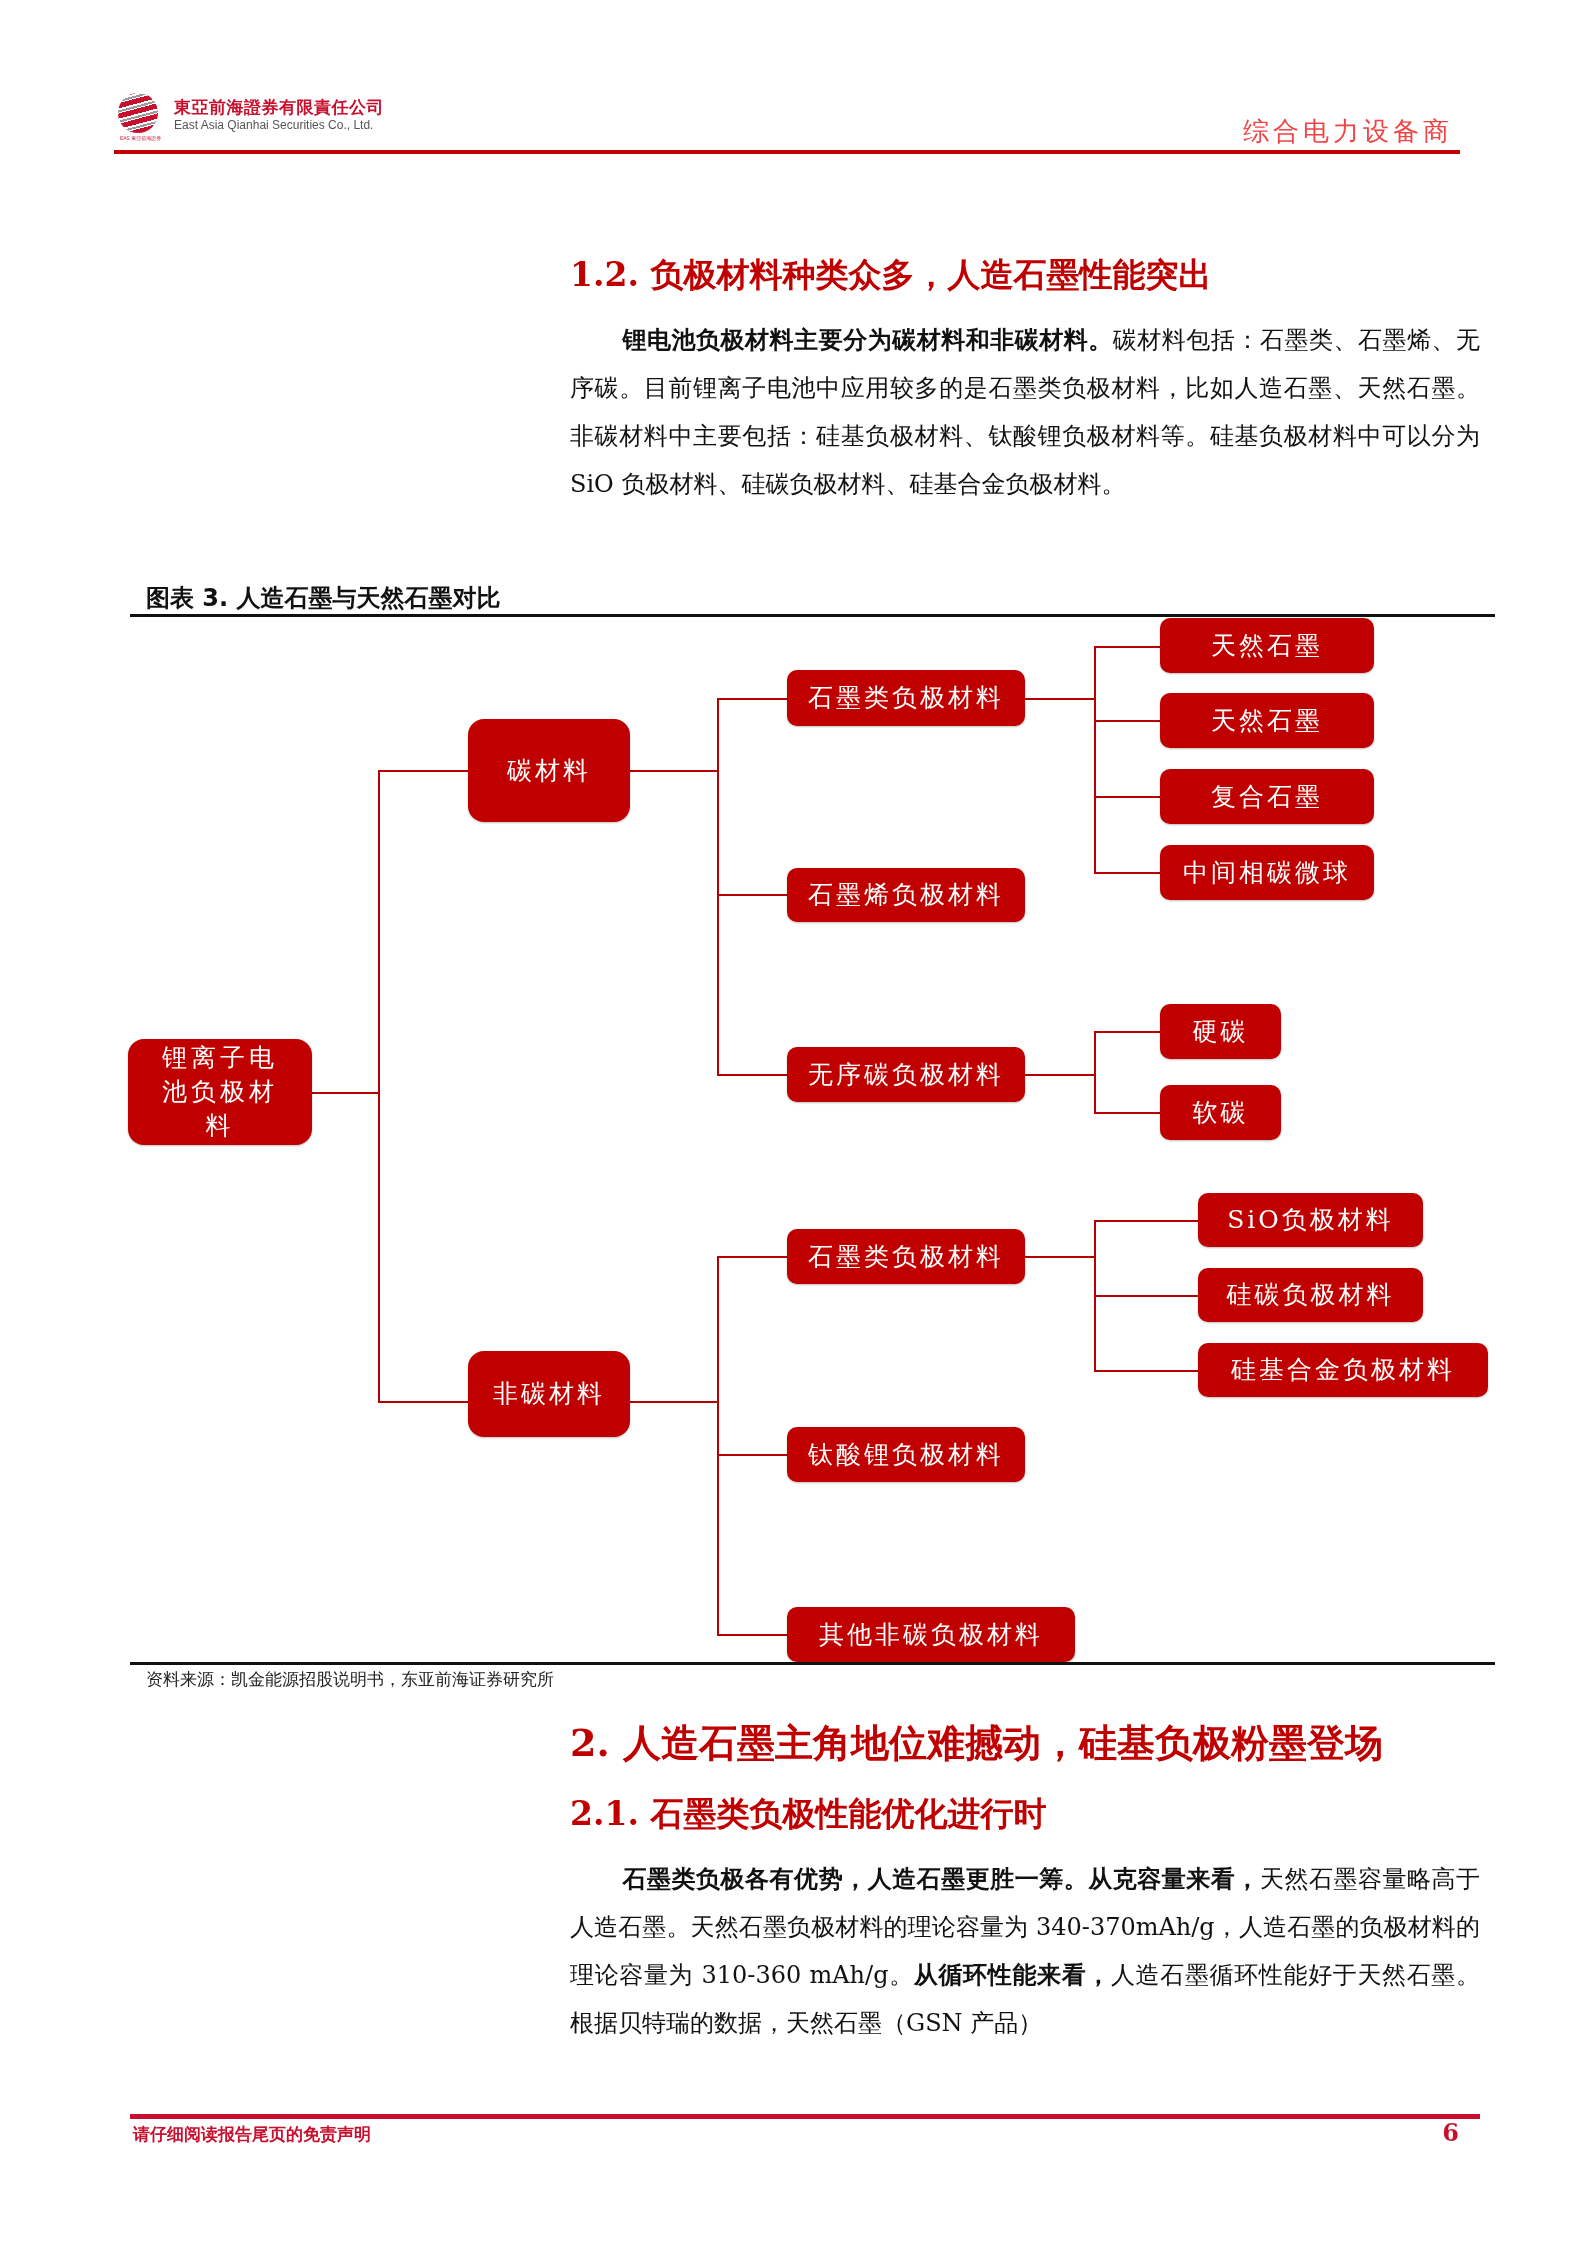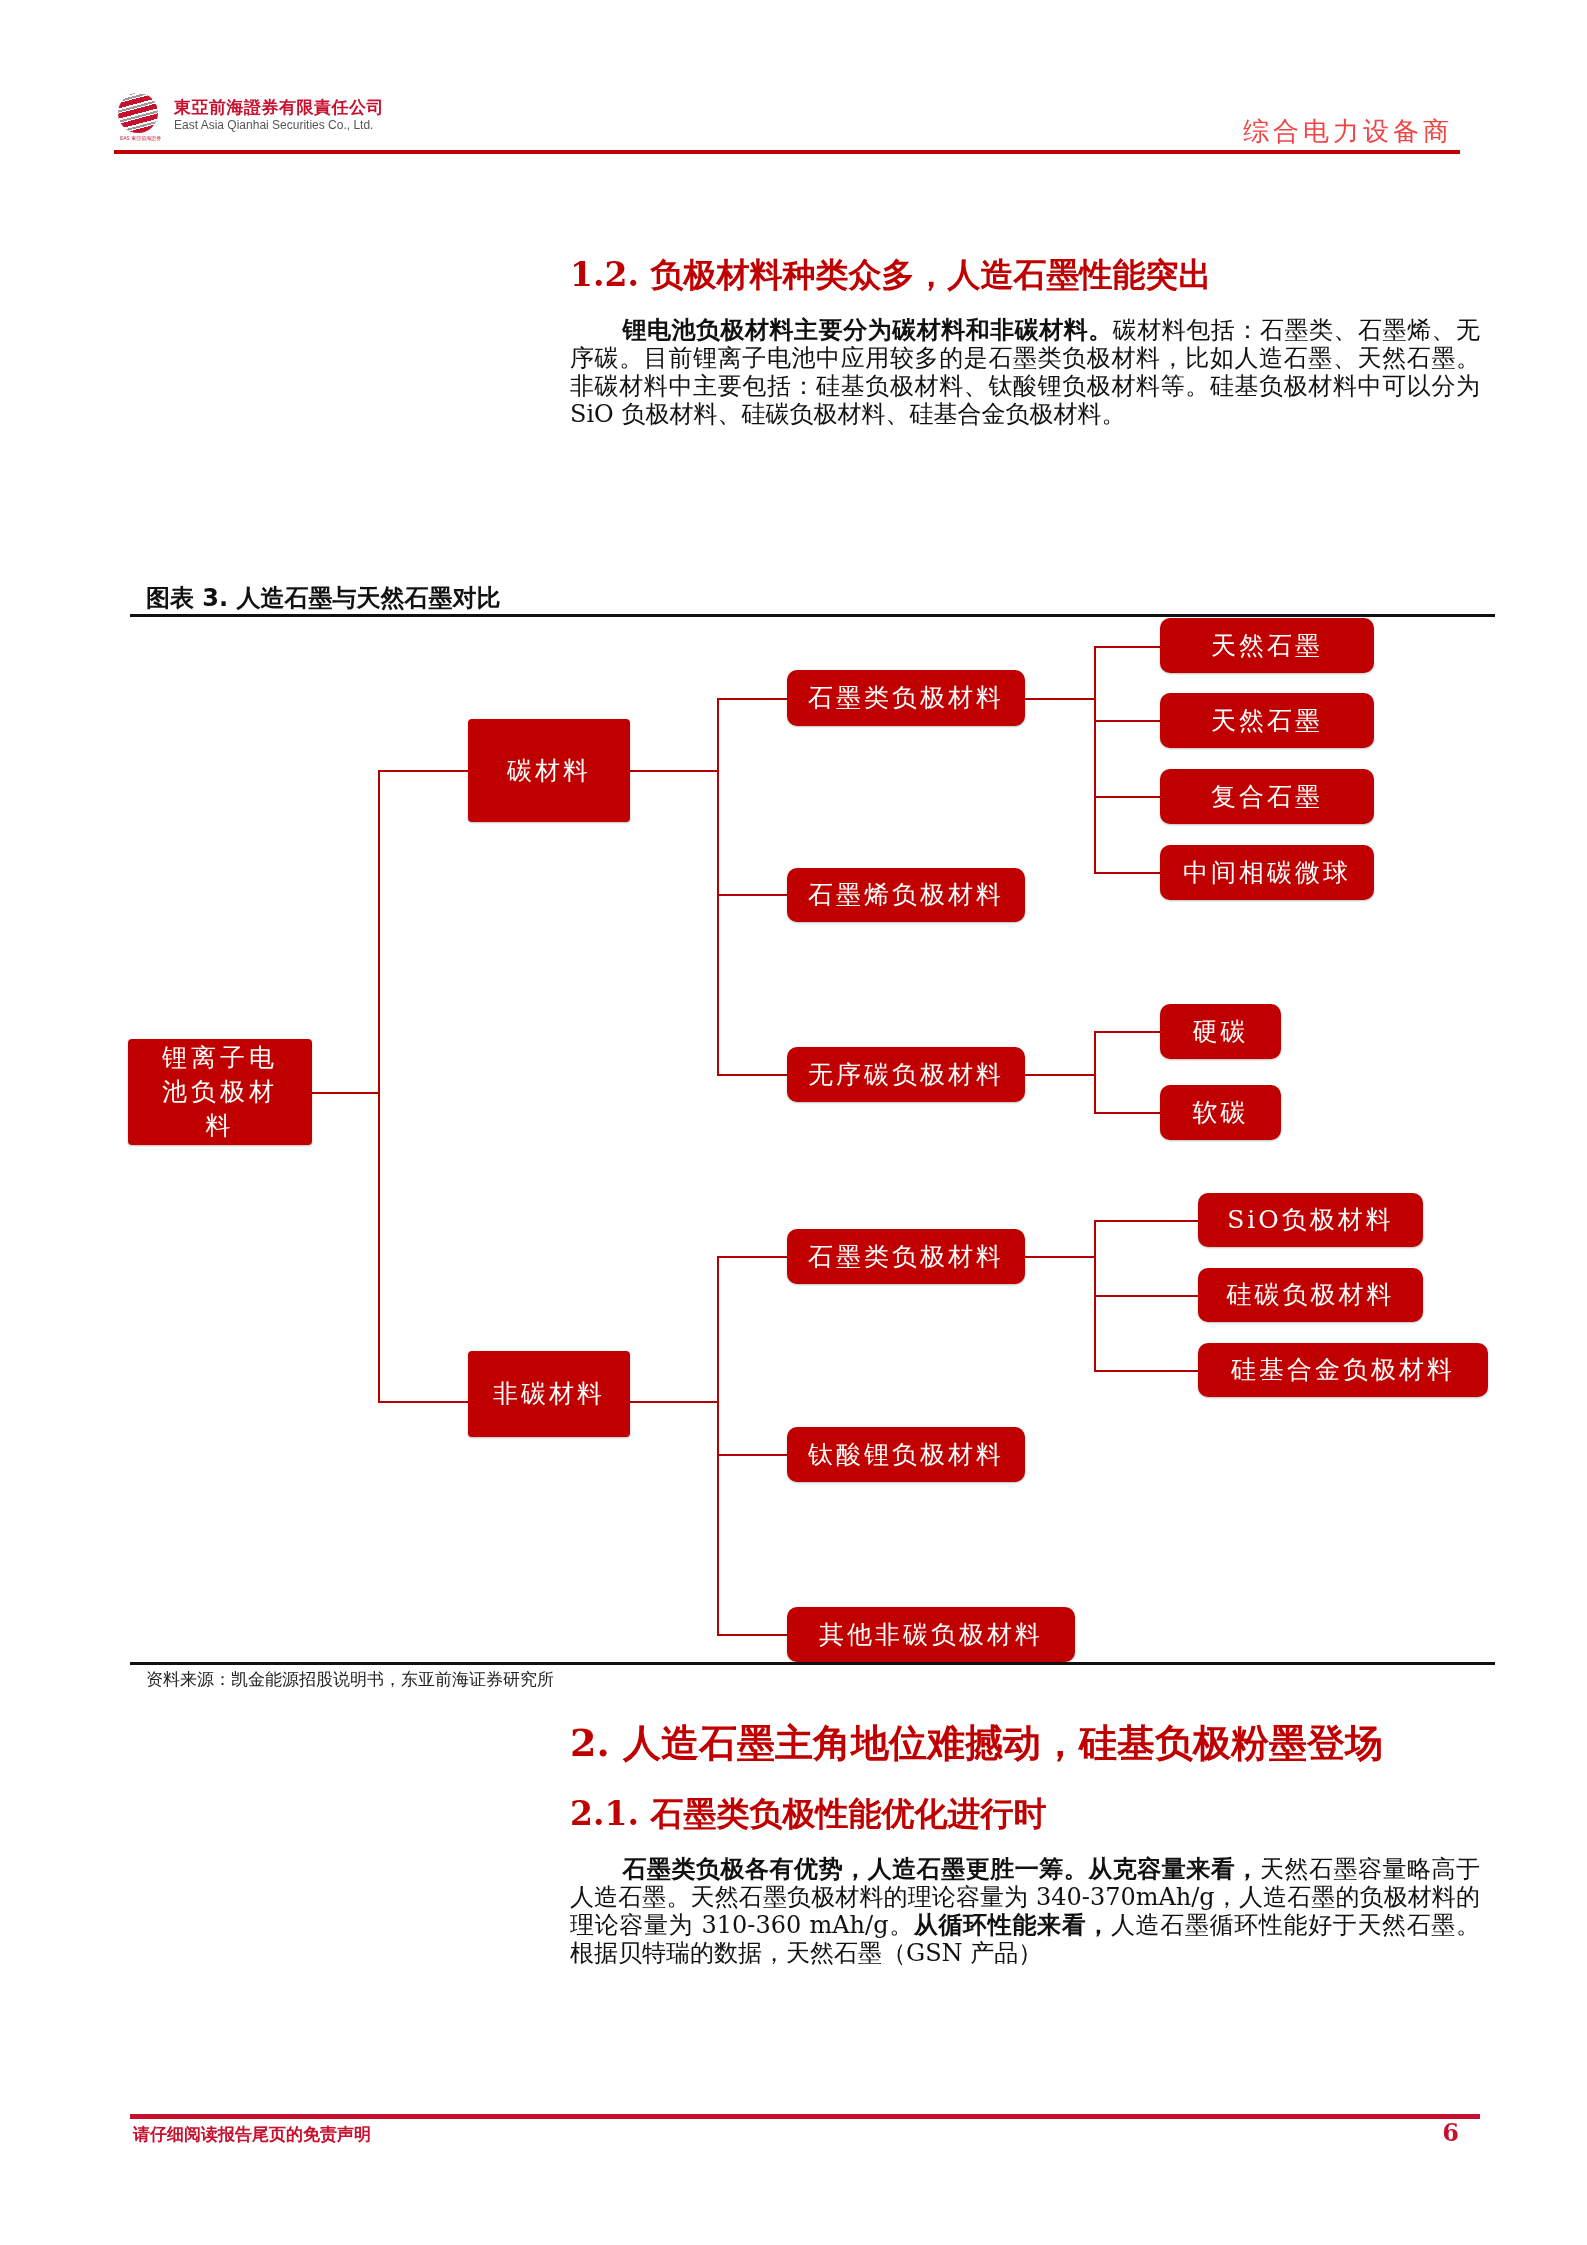--- a/index.html
+++ b/index.html
@@ -9,28 +9,28 @@
   .logo{left:118px;top:93px;width:250px;height:52px;}
   .logo-mark{position:absolute;left:0;top:0;width:40px;height:40px;border-radius:50%;background:repeating-linear-gradient(165deg,#c8102e 0 5px,#fff 5px 7px,#9a9a9a 7px 9px,#fff 9px 10px);}
   .logo-sub{position:absolute;left:2px;top:42px;font-size:5px;color:#c8102e;font-family:"DejaVu Sans",sans-serif;}
   .logo-cn{position:absolute;left:56px;top:3px;font-size:17px;font-weight:bold;color:#c8102e;font-family:"DejaVu Sans",sans-serif;letter-spacing:0.5px;white-space:nowrap;}
   .logo-en{position:absolute;left:56px;top:25px;font-size:12px;color:#555;font-family:"Liberation Sans",sans-serif;white-space:nowrap;}
   .header-cat{right:134px;top:114px;font-size:26px;color:#ef4444;letter-spacing:4px;font-family:"DejaVu Serif",serif;}
   .header-rule{left:114px;top:150px;width:1346px;height:4px;background:#c00000;}
   
   .h2{color:#c00000;font-size:33px;font-weight:bold;font-family:"DejaVu Serif",serif;white-space:nowrap;}
   .h1{color:#c00000;font-size:38px;font-weight:bold;font-family:"DejaVu Serif",serif;white-space:nowrap;}
-  .para{left:570px;width:910px;font-size:24px;line-height:28px;text-align:justify;font-family:"DejaVu Serif",serif;}
+  .para{left:570px;width:910px;font-size:24px;line-height:48px;text-align:justify;font-family:"DejaVu Serif",serif;}
   .para b{font-weight:bold;}
   .indent{display:inline-block;width:52px;}
   
   .fig-title{left:146px;top:582px;font-size:24px;font-weight:bold;font-family:"DejaVu Sans",sans-serif;white-space:nowrap;}
   .rule-black{left:130px;width:1365px;height:3px;background:#111;}
   .node{position:absolute;background:#c00000;color:#fff;border-radius:10px;display:flex;align-items:center;justify-content:center;text-align:center;font-size:25px;font-family:"DejaVu Serif",serif;letter-spacing:3px;line-height:34px;box-shadow:0 1px 2px rgba(0,0,0,0.25);}
-  .node.big{border-radius:4px;}
+  .node.big{border-radius:16px;}
   .line{position:absolute;background:#b40000;}
   .source{left:146px;top:1668px;font-size:17px;color:#222;white-space:nowrap;}
   
   .footer-rule{left:130px;top:2114px;width:1350px;height:5px;background:#c8102e;}
   .footer-text{left:133px;top:2123px;font-size:17px;font-weight:bold;color:#c8102e;font-family:"DejaVu Sans",sans-serif;white-space:nowrap;}
   .page-num{right:128px;top:2118px;font-size:24px;font-weight:bold;color:#c8102e;}
 </style>
 </head>
 <body>
 

